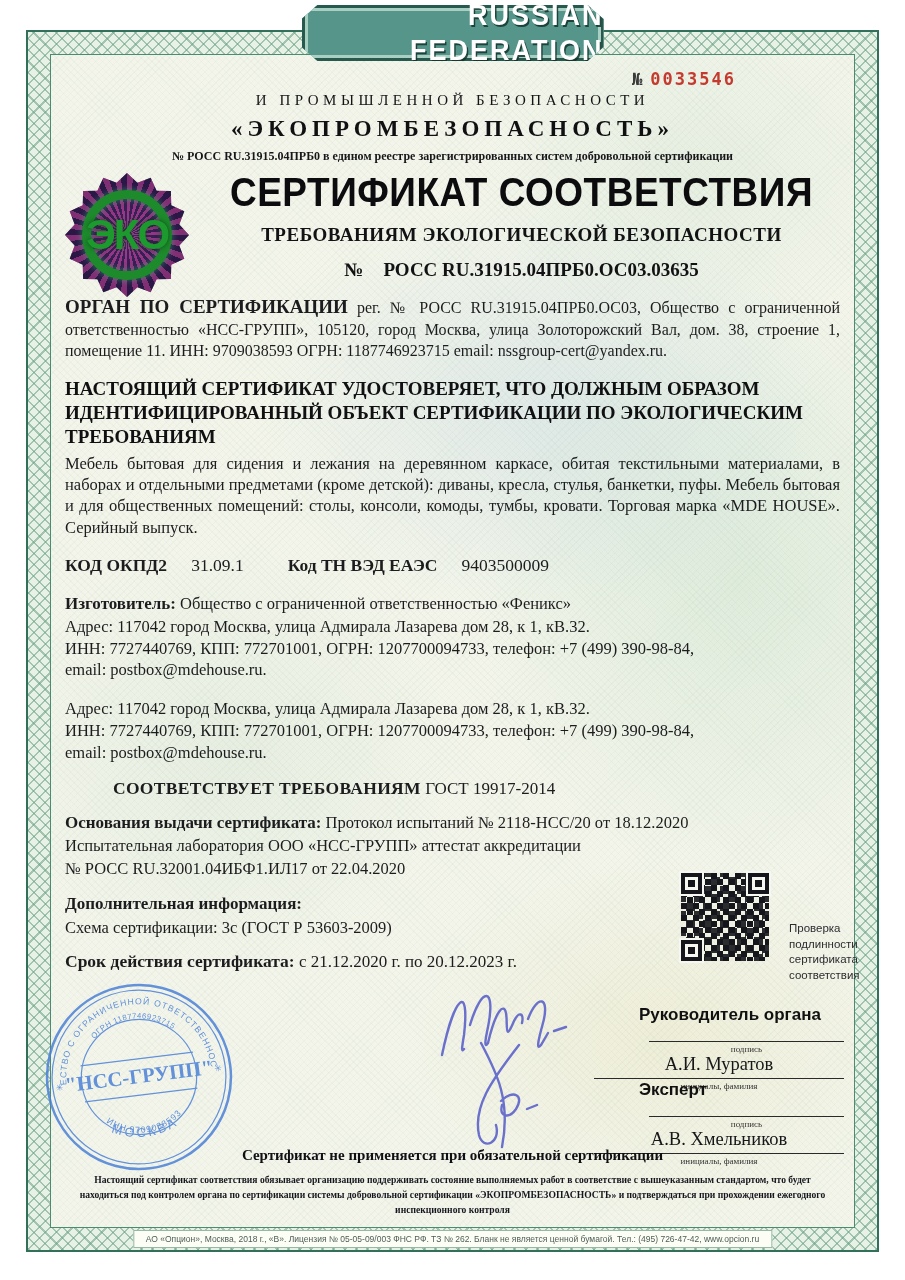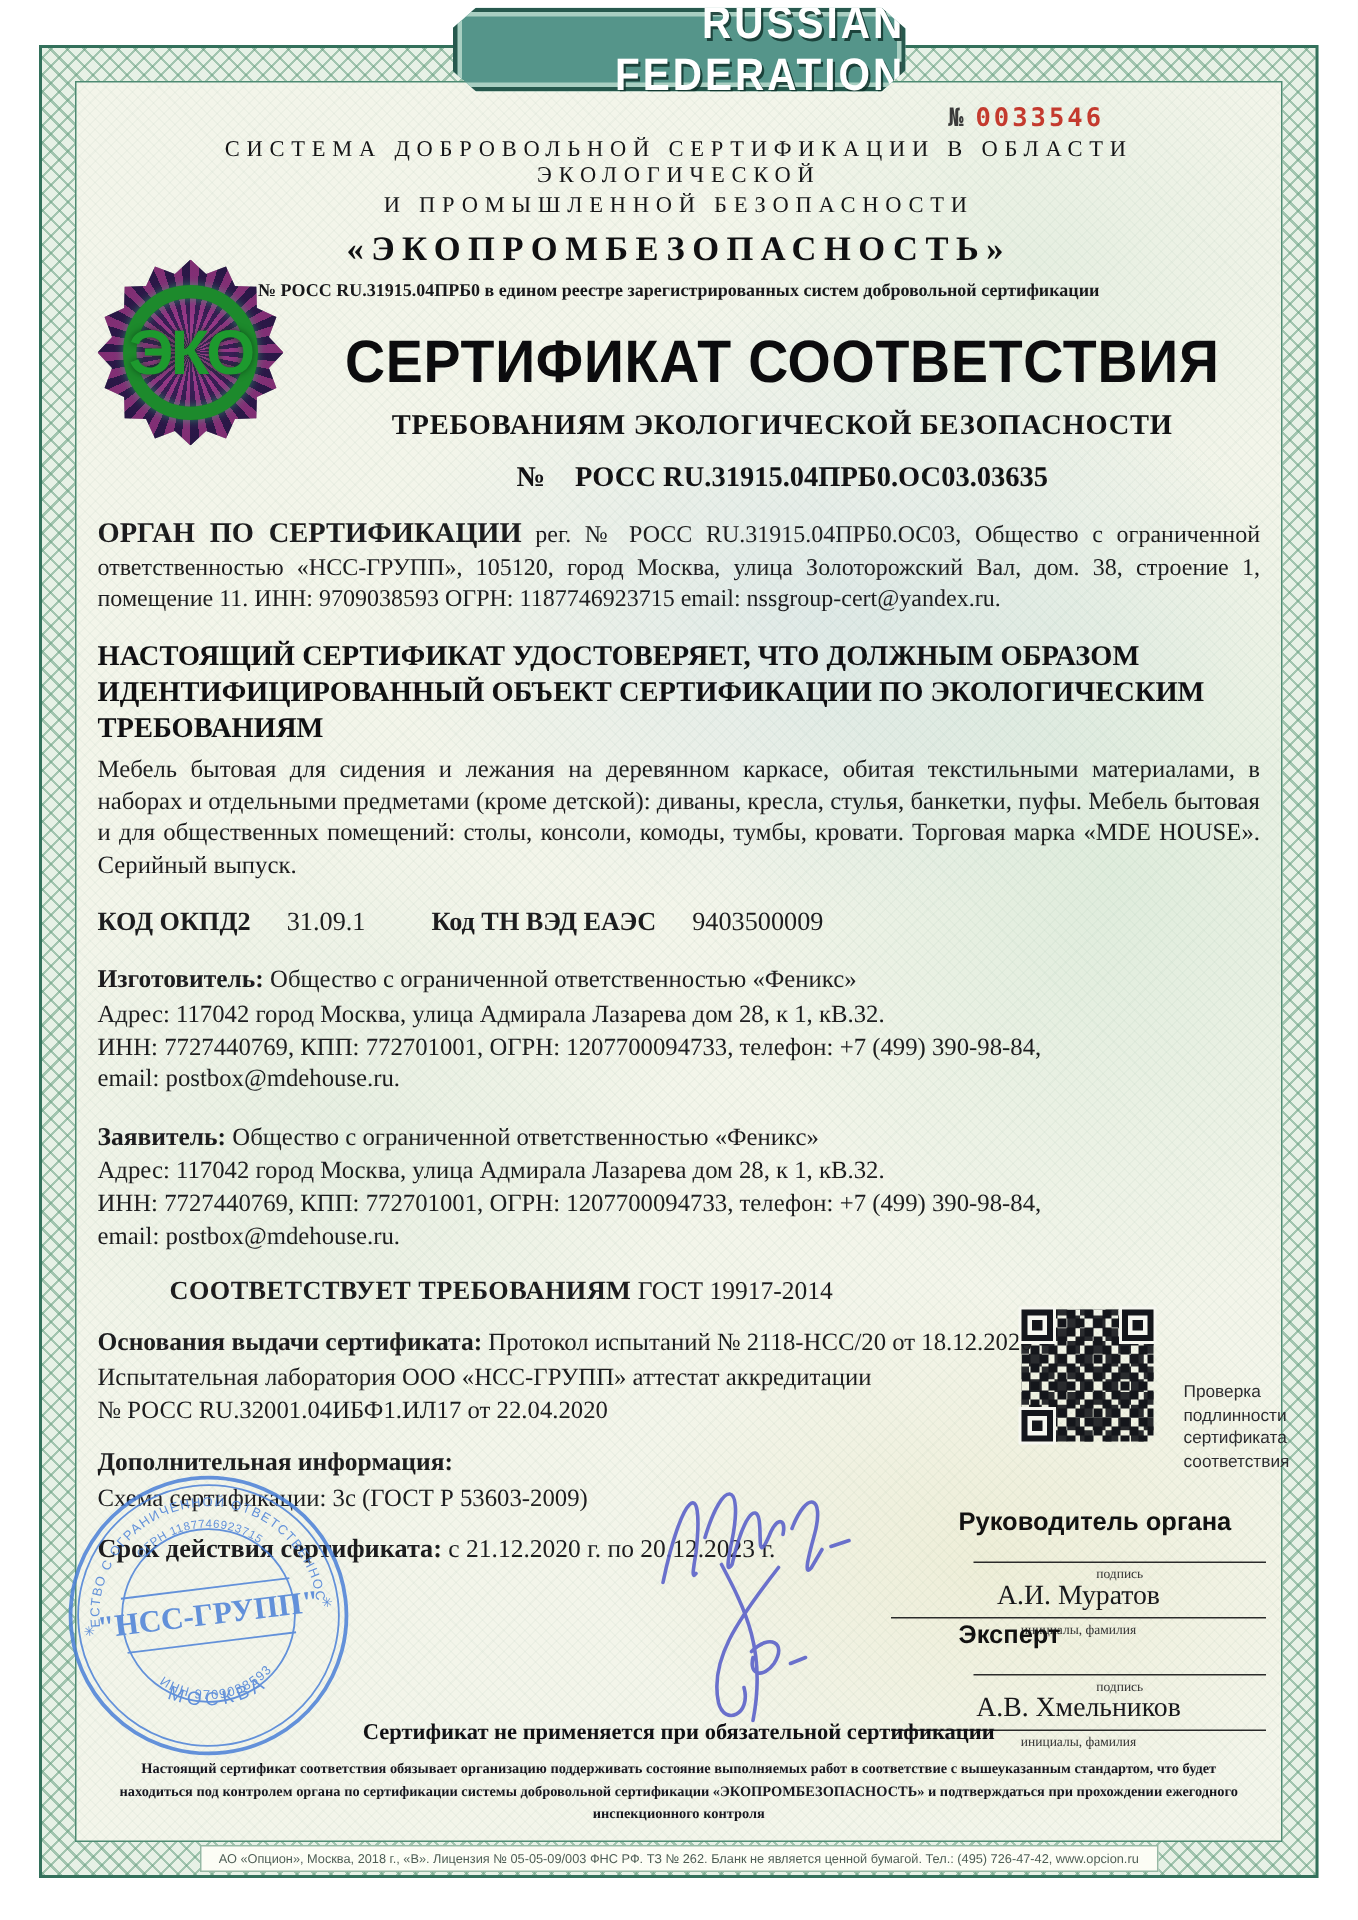--- a/index.html
+++ b/index.html
@@ -49,21 +49,21 @@
     clip-path:polygon(100% 50%,92.2% 58.4%,96.2% 69.1%,85.7% 73.9%,85.4% 85.4%,73.9% 85.7%,69.1% 96.2%,58.4% 92.2%,50% 100%,41.6% 92.2%,30.9% 96.2%,26.1% 85.7%,14.6% 85.4%,14.3% 73.9%,3.8% 69.1%,7.8% 58.4%,0% 50%,7.8% 41.6%,3.8% 30.9%,14.3% 26.1%,14.6% 14.6%,26.1% 14.3%,30.9% 3.8%,41.6% 7.8%,50% 0%,58.4% 7.8%,69.1% 3.8%,73.9% 14.3%,85.4% 14.6%,85.7% 26.1%,96.2% 30.9%,92.2% 41.6%);
     background:
       repeating-conic-gradient(rgba(225,70,170,.45) 0 6deg, rgba(35,20,70,.55) 6deg 12deg),
       radial-gradient(circle at 50% 50%, #7a3f8a 0%, #3c2152 45%, #1d1030 100%);}
   .eco-ring{position:absolute;inset:17px;border:9px solid #1d8a2c;border-radius:50%;
     box-shadow:0 0 6px rgba(40,220,120,.5), inset 0 0 6px rgba(40,220,120,.5);}
   .eco-text{position:absolute;inset:0;display:flex;align-items:center;justify-content:center;
     font-family:"Liberation Sans",sans-serif;font-weight:bold;font-size:42px;letter-spacing:-2px;
     color:#1d9a2e;text-shadow:0 0 5px rgba(10,60,20,.8);}
 
-  .title-block{margin-top:20px;margin-left:138px;text-align:center;}
+  .title-block{margin-top:8px;margin-left:138px;text-align:center;}
   .main-title{font-family:"Liberation Sans",sans-serif;font-weight:bold;font-size:37px;
     color:#0c0c0e;transform:scaleY(1.08);letter-spacing:0.5px;}
   .sub-title{font-weight:bold;font-size:19px;margin-top:10px;letter-spacing:0.5px;color:#121214;}
   .cert-no{margin-top:13px;font-weight:bold;font-size:19px;color:#121214;}
   .cert-no .no{margin-right:20px;}
 
   .org{margin-top:13px;font-size:16px;line-height:1.32;text-align:justify;}
   .org b{font-size:19px;}
   .statement{margin-top:11px;font-weight:bold;font-size:19px;line-height:1.25;color:#101012;}
   .object{margin-top:4px;font-size:16.5px;line-height:1.3;text-align:justify;}
@@ -125,21 +125,20 @@
 <div class="page">
 
   <div class="frame">
     <div class="paper">
       <div class="content">
 
         <div class="serial">
           <span class="no">№</span><span>0033546</span>
         </div>
 
-        <div class="sysline">СИСТЕМА ДОБРОВОЛЬНОЙ СЕРТИФИКАЦИИ В ОБЛАСТИ ЭКОЛОГИЧЕСКОЙ</div>
         <div class="sysline">И ПРОМЫШЛЕННОЙ БЕЗОПАСНОСТИ</div>
         <div class="sysname">«ЭКОПРОМБЕЗОПАСНОСТЬ»</div>
         <div class="registry">№ РОСС RU.31915.04ПРБ0 в едином реестре зарегистрированных систем добровольной сертификации</div>
 
         <div class="eco-logo">
           <div class="eco-star"></div>
           <div class="eco-ring"></div>
           <div class="eco-text">ЭКО</div>
         </div>
 
@@ -165,21 +164,20 @@
         </div>
 
         <div class="party">
           <div><b>Изготовитель:</b><span> Общество с ограниченной ответственностью «Феникс»</span></div>
           <div>Адрес: 117042 город Москва, улица Адмирала Лазарева дом 28, к 1, кВ.32.</div>
           <div>ИНН: 7727440769, КПП: 772701001, ОГРН: 1207700094733, телефон: +7 (499) 390-98-84,</div>
           <div>email: postbox@mdehouse.ru.</div>
         </div>
 
         <div class="party">
-          <div><b>Заявитель:</b><span> Общество с ограниченной ответственностью «Феникс»</span></div>
           <div>Адрес: 117042 город Москва, улица Адмирала Лазарева дом 28, к 1, кВ.32.</div>
           <div>ИНН: 7727440769, КПП: 772701001, ОГРН: 1207700094733, телефон: +7 (499) 390-98-84,</div>
           <div>email: postbox@mdehouse.ru.</div>
         </div>
 
         <div class="gost">
           <b>СООТВЕТСТВУЕТ ТРЕБОВАНИЯМ</b><span> ГОСТ 19917-2014</span>
         </div>
 
         <div class="basis">

